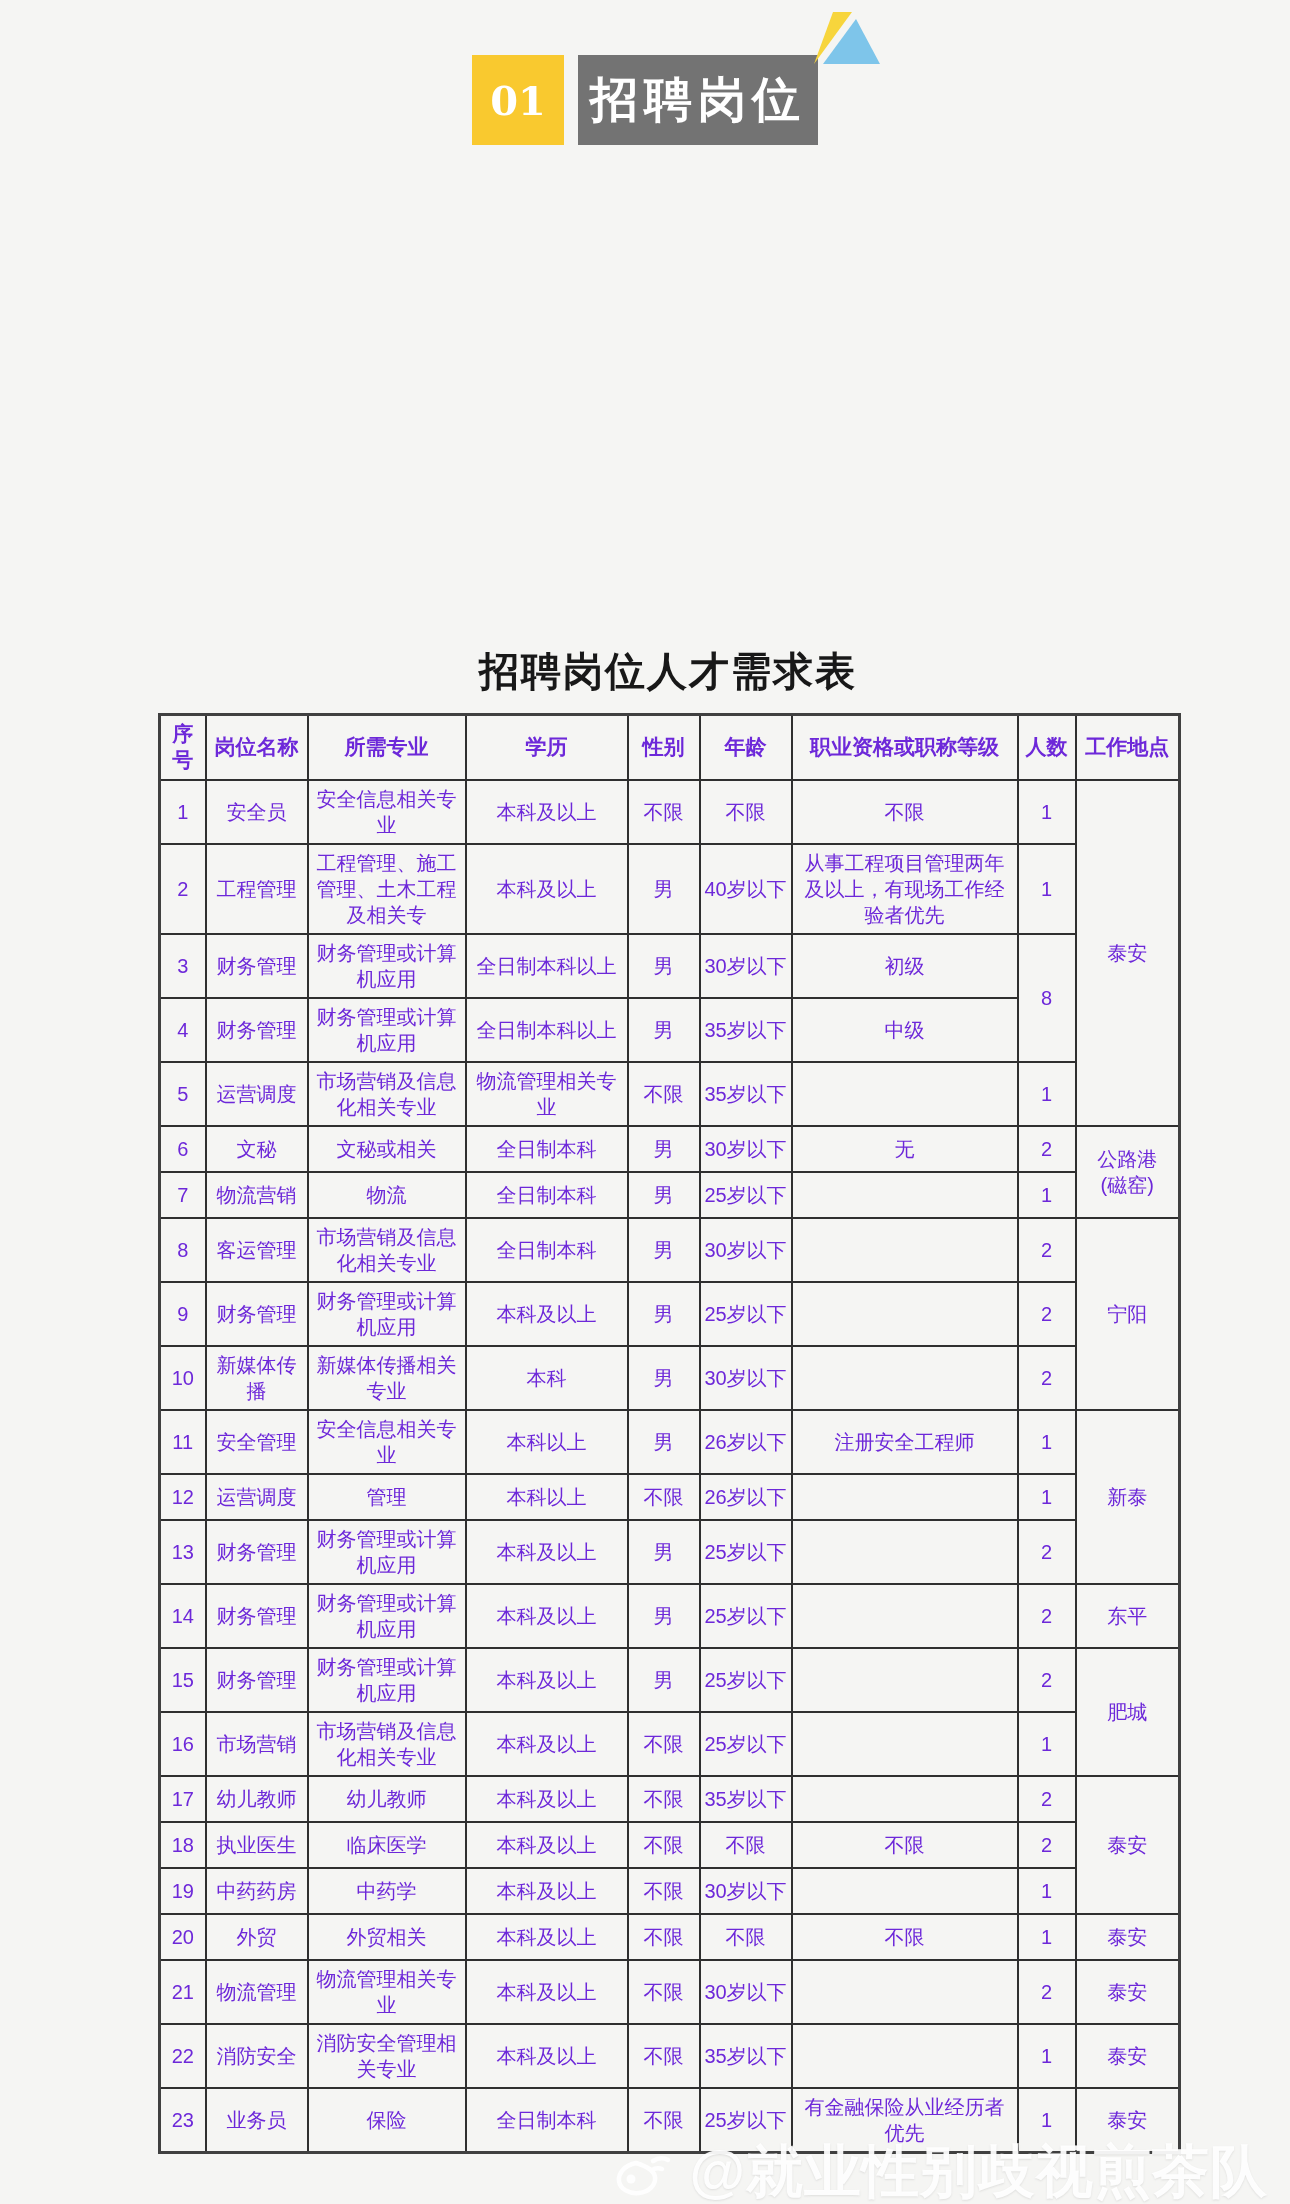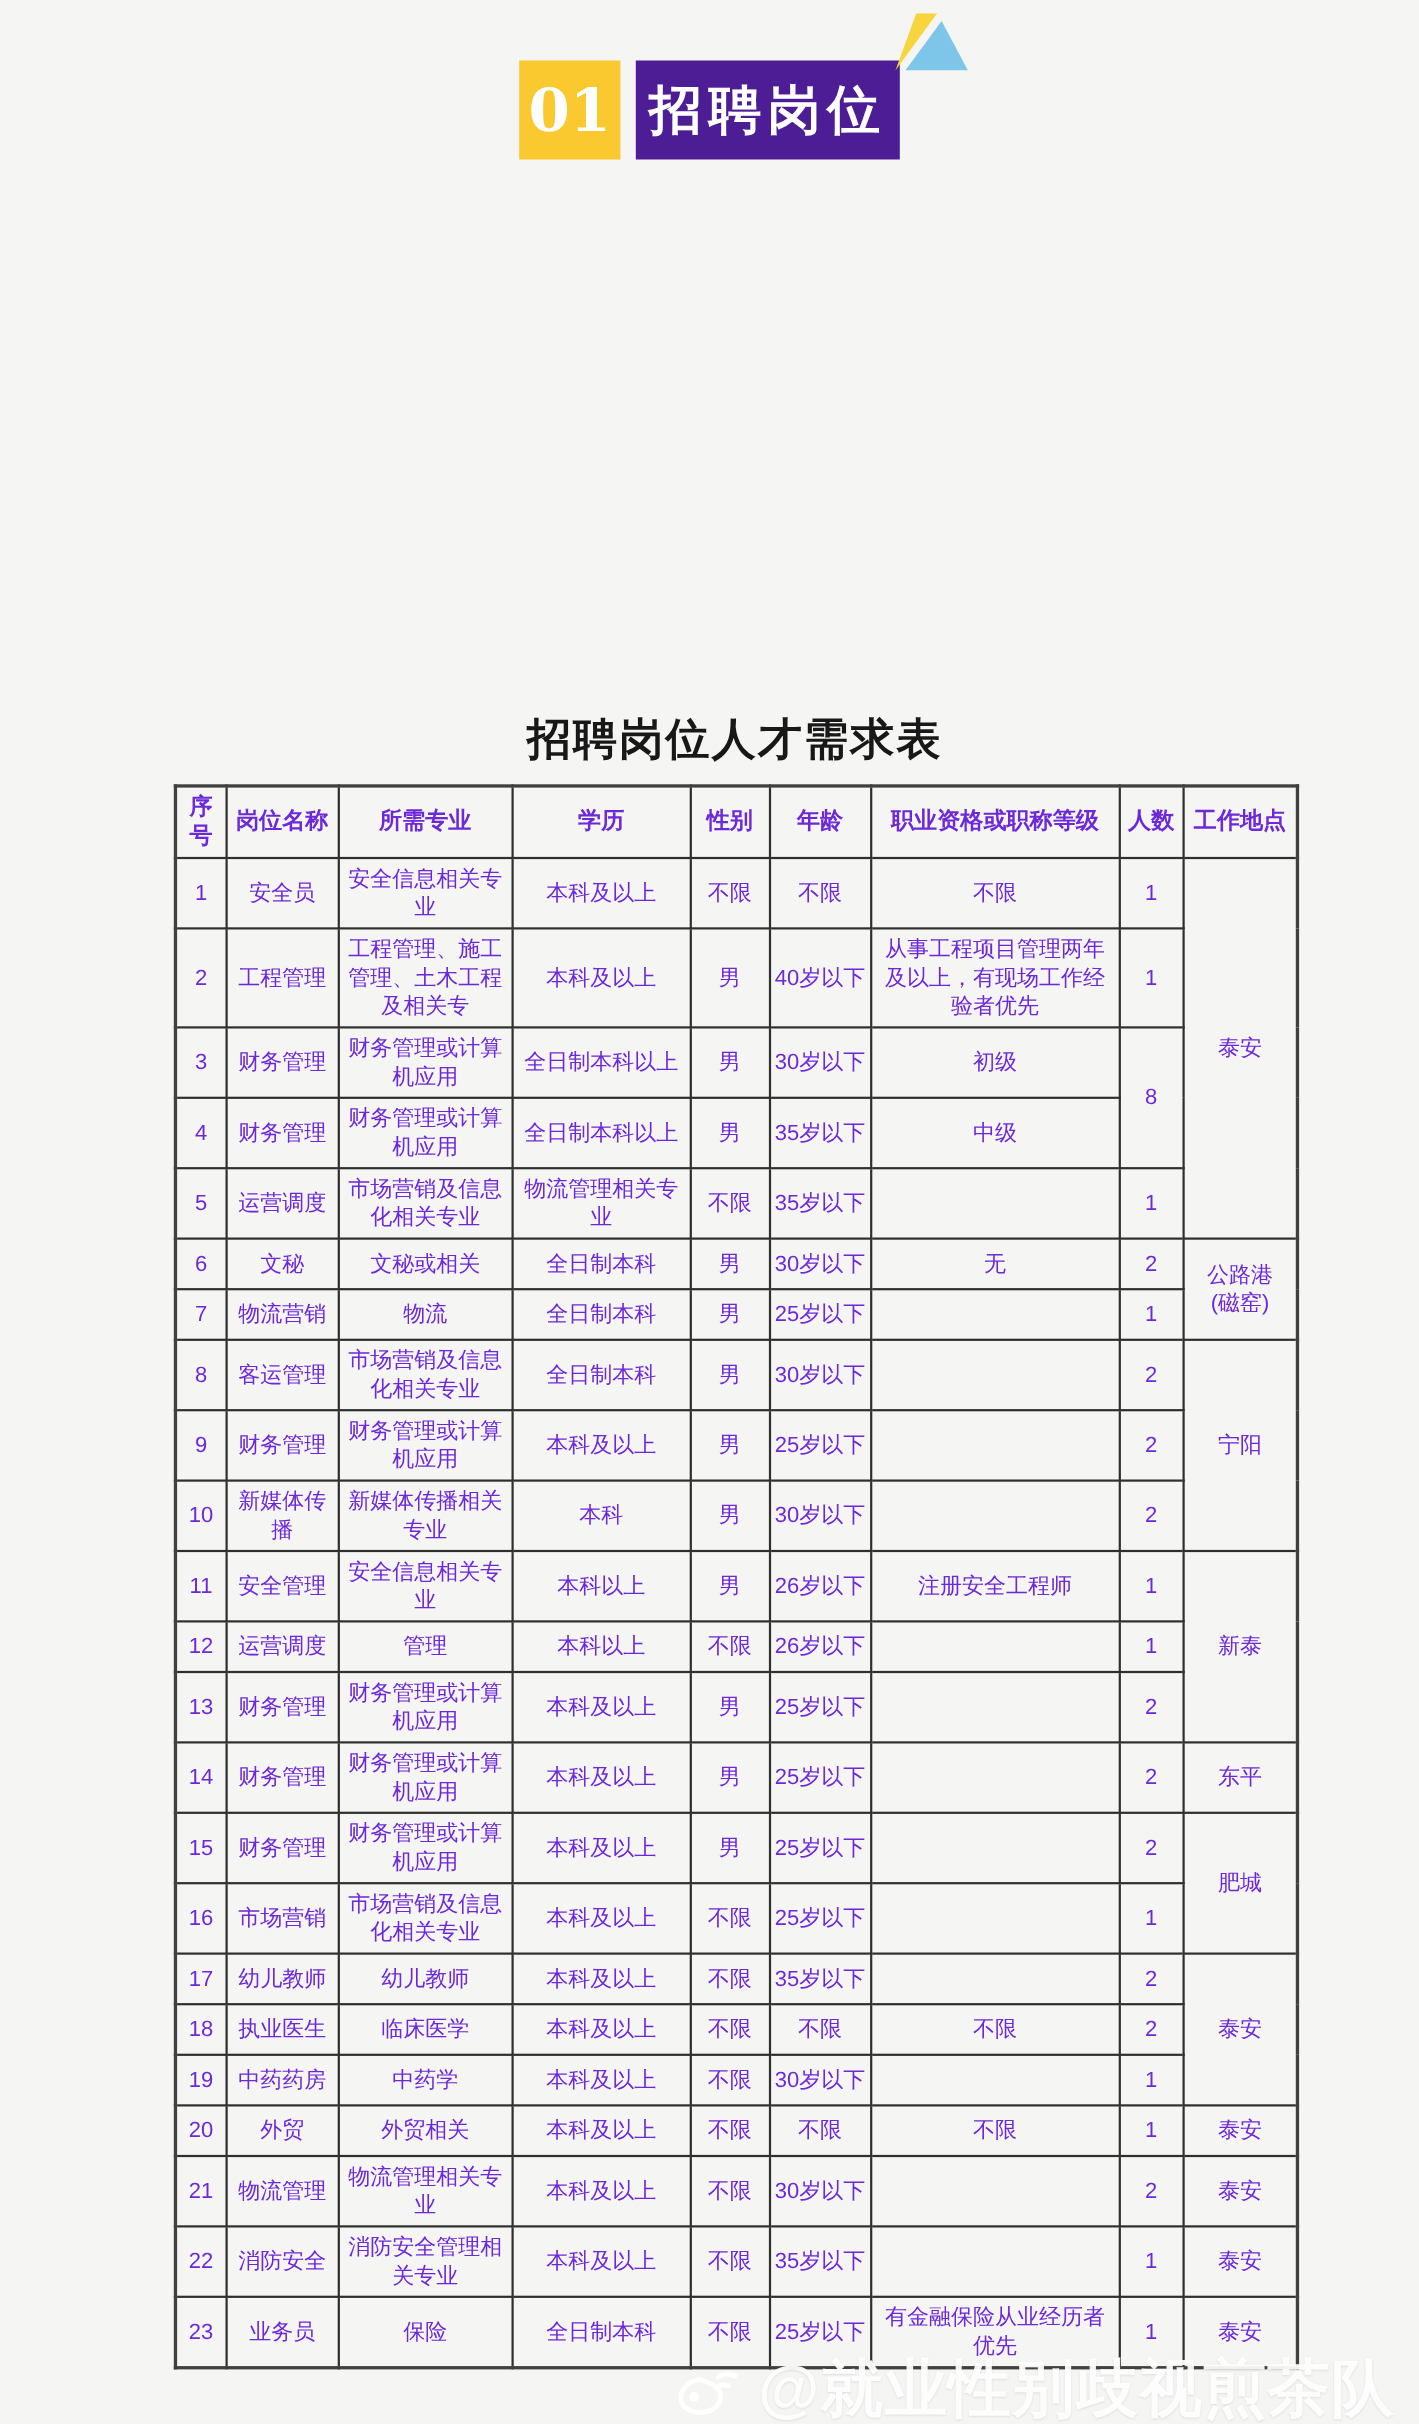--- a/index.html
+++ b/index.html
@@ -15,21 +15,21 @@
     background:#f5f5f3;
     overflow:hidden;
   }
 
   
   .sec-header{position:absolute;left:0;top:0;width:100%;height:200px;}
   .num-box{
     position:absolute;left:472px;top:55px;width:92px;height:90px;
     display:flex;align-items:center;justify-content:center;
     color:#ffffff;font-family:"DejaVu Serif","Liberation Serif",serif;
-    font-size:54px;font-weight:700;
+    font-size:40px;font-weight:700;
   }
   .title-box{
     position:absolute;left:578px;top:55px;width:240px;height:90px;
     display:flex;align-items:center;justify-content:center;
     color:#ffffff;font-size:48px;font-weight:700;letter-spacing:6px;
   }
   .corner-tris{position:absolute;left:806px;top:12px;width:74px;height:52px;}
 
   
   .intro{
@@ -76,21 +76,21 @@
   }
   .weibo-icon{width:58px;height:48px;flex:0 0 auto;opacity:0.93;}
 </style>
 </head>
 <body>
 
 <div class="page" style="background: rgb(245, 245, 243);">
 
   <div class="sec-header">
     <div class="num-box" style="background: rgb(249, 201, 47);">01</div>
-    <div class="title-box" style="background: #4c1d95;">招聘岗位</div>
+    <div class="title-box" style="background: #737373;">招聘岗位</div>
     <svg class="corner-tris" viewBox="0 0 74 52">
       <polygon id="tri-yellow" points="27,0 46,0 8,52" fill="#f7d53c"></polygon>
       <polygon id="tri-blue" points="50,7 74,52 17,52" fill="#7ec5ea"></polygon>
     </svg>
   </div>
 
 
   <div class="scan">
     <h2 class="table-title">招聘岗位人才需求表</h2>
     <table class="jobs" id="jobs-table">

